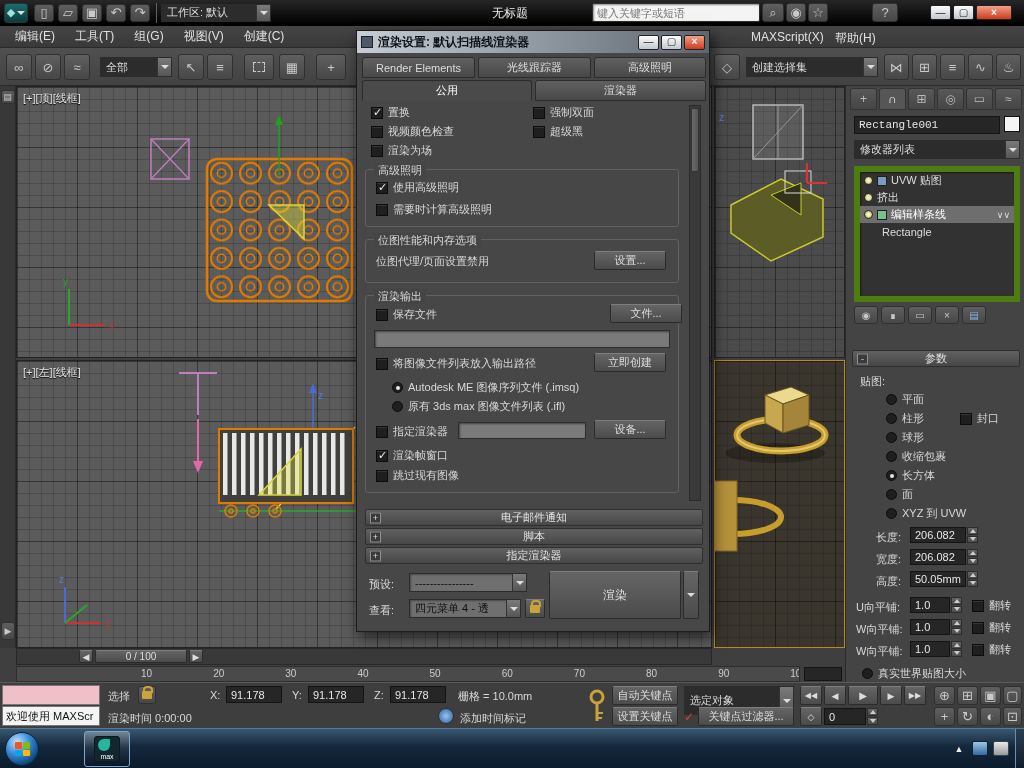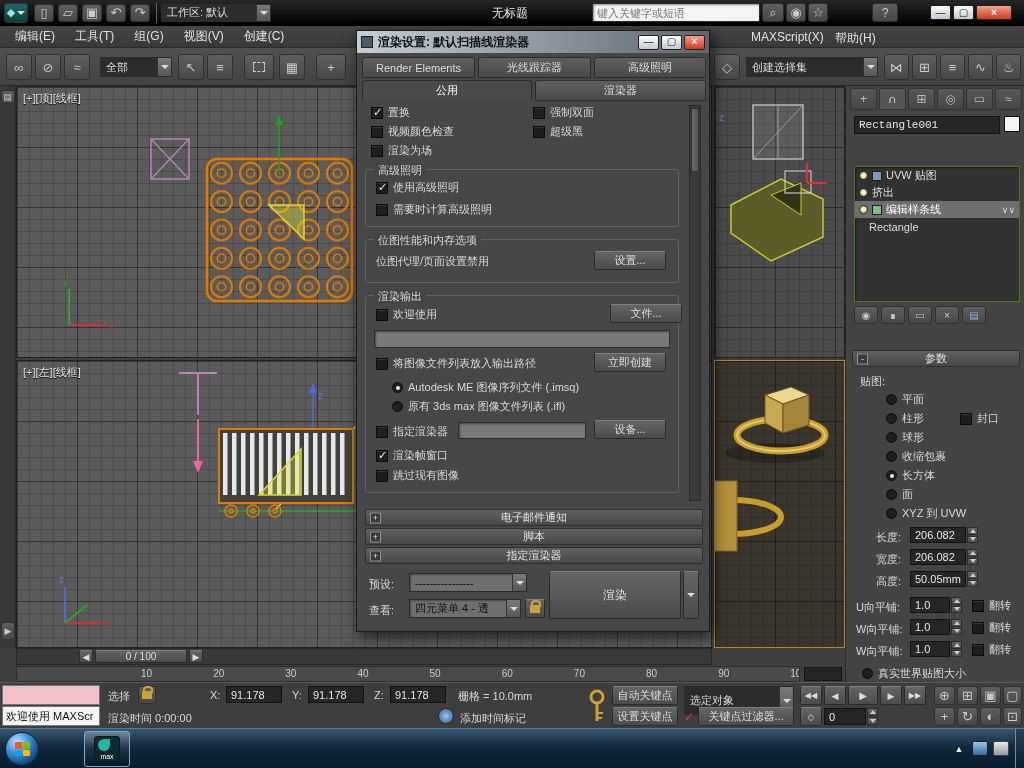--- a/index.html
+++ b/index.html
@@ -64,21 +64,21 @@
   .winbtn{width:21px;height:15px;border:1px solid #222;border-radius:2px;background:linear-gradient(#fdfdfd,#c2c8cf);
           display:flex;align-items:center;justify-content:center;font-size:10px;color:#222;line-height:1}
   .winbtn.close{background:linear-gradient(#f0A088,#cf3a1e);color:#fff;font-weight:bold}
   .scrolltrack{position:absolute;background:#3a3a3a;border:1px solid #2a2a2a}
   .scrollthumb{position:absolute;left:1px;right:1px;background:linear-gradient(90deg,#6a6a6a,#555);border:1px solid #333;border-radius:2px}
   
   .cmdpanel{left:845px;top:86px;width:179px;height:596px;background:#444;border-left:1px solid #2a2a2a}
   .ptab{width:27px;height:22px;display:flex;align-items:center;justify-content:center;font-size:12px;color:#bbb;border:1px solid #333;
         background:linear-gradient(#585858,#464646);border-radius:3px 3px 0 0}
   .ptab.on{background:#565656;color:#fff}
-  .stack{position:absolute;background:#323232;border:1px solid #4d7c0f;box-shadow:inset 1px 1px 2px rgba(0,0,0,.5)}
+  .stack{position:absolute;background:#323232;border:6px solid #4d7c0f;box-shadow:inset 1px 1px 2px rgba(0,0,0,.5)}
   .srow{height:17px;display:flex;align-items:center;gap:4px;padding:0 4px;font-size:11px;color:#ddd;white-space:nowrap}
   .srow.sel{background:#6e6e6e;color:#fff}
   .bulb{width:9px;height:9px;border-radius:50%;background:radial-gradient(#ffffff,#d9d985 55%,#8e8e46);border:1px solid #2c2c2c;flex:none}
   .mico{width:10px;height:10px;border:1px solid #1f1f1f;flex:none}
   
   .ruler{background:#4a4a4a;border:1px solid #2e2e2e;overflow:hidden}
   .ruler .nums{position:absolute;left:124px;top:1px;width:666px;display:flex;justify-content:space-between;font-size:10px;color:#ccc}
   .statusbar{background:#3e3e3e;border-top:1px solid #5a5a5a}
   .sbtext{font-size:11px;color:#d8d8d8;white-space:nowrap}
   .taskbar{background:linear-gradient(#39576f,#14283c 45%,#0a1b2c);border-top:1px solid #51799e}
@@ -262,37 +262,43 @@
   <div class="abs" style="left:4px;top:2px;display:flex;gap:2px">
     <div class="ptab">+</div>
     <div class="ptab on">∩</div>
     <div class="ptab">⊞</div>
     <div class="ptab">◎</div>
     <div class="ptab">▭</div>
     <div class="ptab">≈</div>
   </div>
   <input class="abs nfield" style="left: 8px; top: 30px; width: 146px; height: 18px; font-family: Liberation Mono, monospace;" value="Rectangle001">
   <div class="abs" style="left:158px;top:30px;width:16px;height:16px;background:#f4f4f4;border:1px solid #111"></div>
+  <div class="abs dd dark" style="left:8px;top:54px;width:166px;height:19px">
+    <span>修改器列表</span>
+    <span class="arr">
+        <span class="caret"></span>
+      </span>
+  </div>
   <div class="stack" style="left:8px;top:80px;width:166px;height:136px">
     <div class="srow">
       <span class="bulb"></span>
       <span class="mico" style="background:#7a9ac0"></span>
       <span>UVW 贴图</span>
     </div>
     <div class="srow">
       <span class="bulb"></span>
       <span>挤出</span>
     </div>
     <div class="srow sel">
       <span class="bulb"></span>
       <span class="mico" style="background:#7ac08a"></span>
       <span>编辑样条线</span>
       <span style="margin-left:auto;color:#ddd;font-size:9px">∨∨</span>
     </div>
-    <div class="srow" style="padding-left:14px">
+    <div class="srow" style="padding-left:22px">
       <span>Rectangle</span>
     </div>
   </div>
   <div class="abs" style="left:8px;top:220px;display:flex;gap:3px">
     <div class="icbtn" style="width:24px;height:18px;font-size:10px">◉</div>
     <div class="icbtn" style="width:24px;height:18px;font-size:10px">∎</div>
     <div class="icbtn" style="width:24px;height:18px;font-size:10px">▭</div>
     <div class="icbtn" style="width:24px;height:18px;font-size:10px">×</div>
     <div class="icbtn" style="width:24px;height:18px;font-size:10px;color:#8ab4e8">▤</div>
   </div>
@@ -541,21 +547,21 @@
     <div class="group" style="left:0;top:134px;width:314px;height:44px">
       <span class="gtitle">位图性能和内存选项</span>
       <div class="abs sbtext" style="left:10px;top:14px">位图代理/页面设置禁用</div>
       <div class="abs btn" style="left:228px;top:11px;width:72px;height:19px">设置...</div>
     </div>
 
     <div class="group" style="left:0;top:190px;width:314px;height:198px">
       <span class="gtitle">渲染输出</span>
       <div class="abs chk" style="left:10px;top:11px">
           <span class="cbox"></span>
-          <span>欢迎使用</span>
+          <span>保存文件</span>
         </div>
       <div class="abs btn" style="left:244px;top:8px;width:72px;height:19px">文件...</div>
       <input class="abs lfield" style="left: 8px; top: 34px; width: 296px; height: 18px;" value="">
       <div class="abs chk" style="left:10px;top:60px">
           <span class="cbox"></span>
           <span>将图像文件列表放入输出路径</span>
         </div>
       <div class="abs btn" style="left:228px;top:57px;width:72px;height:19px">立即创建</div>
       <div class="abs rad" style="left:26px;top:84px">
           <span class="rdot on"></span>

